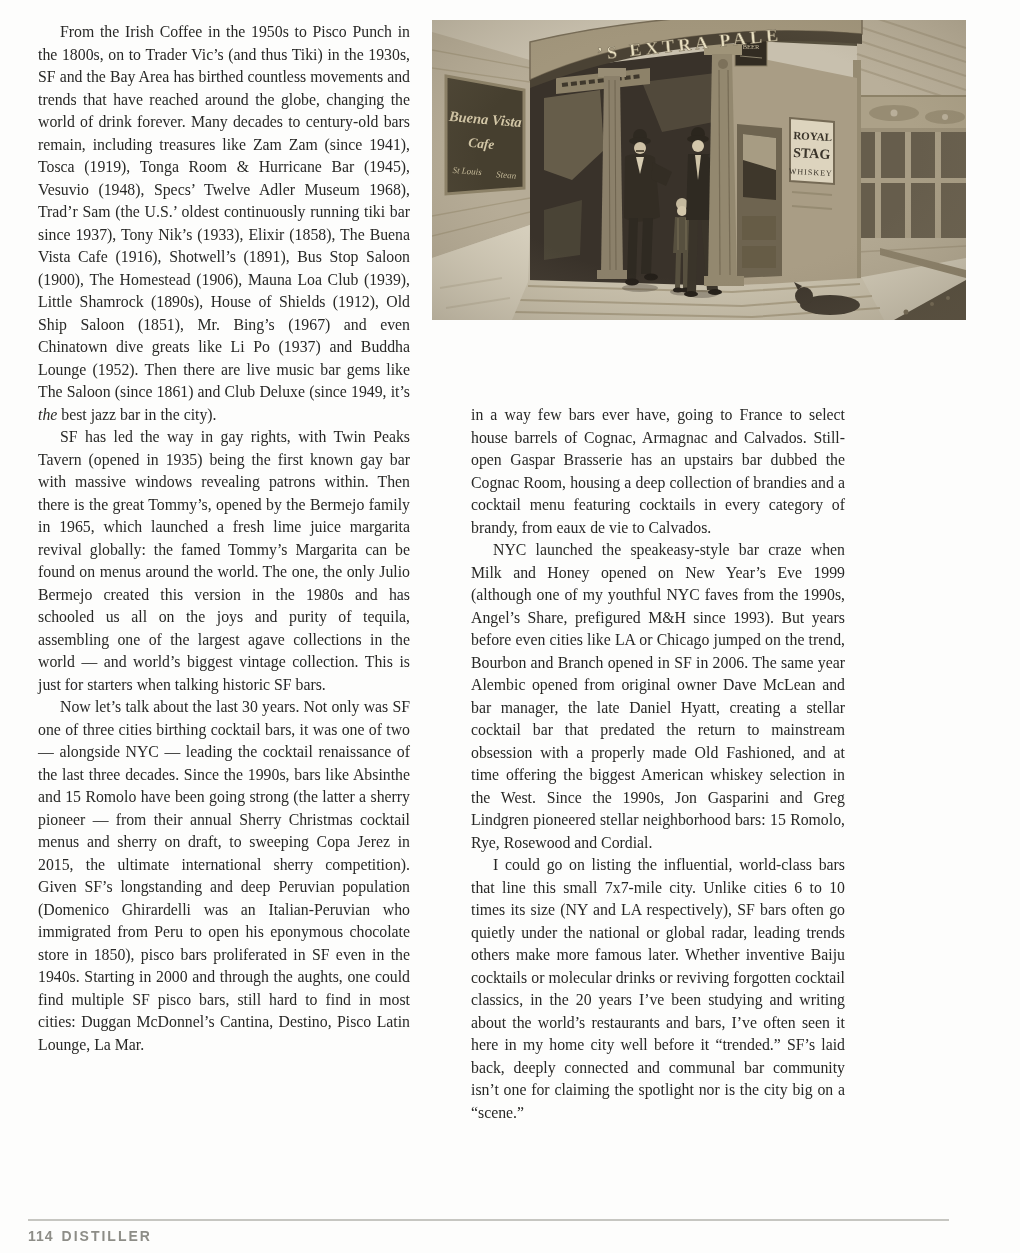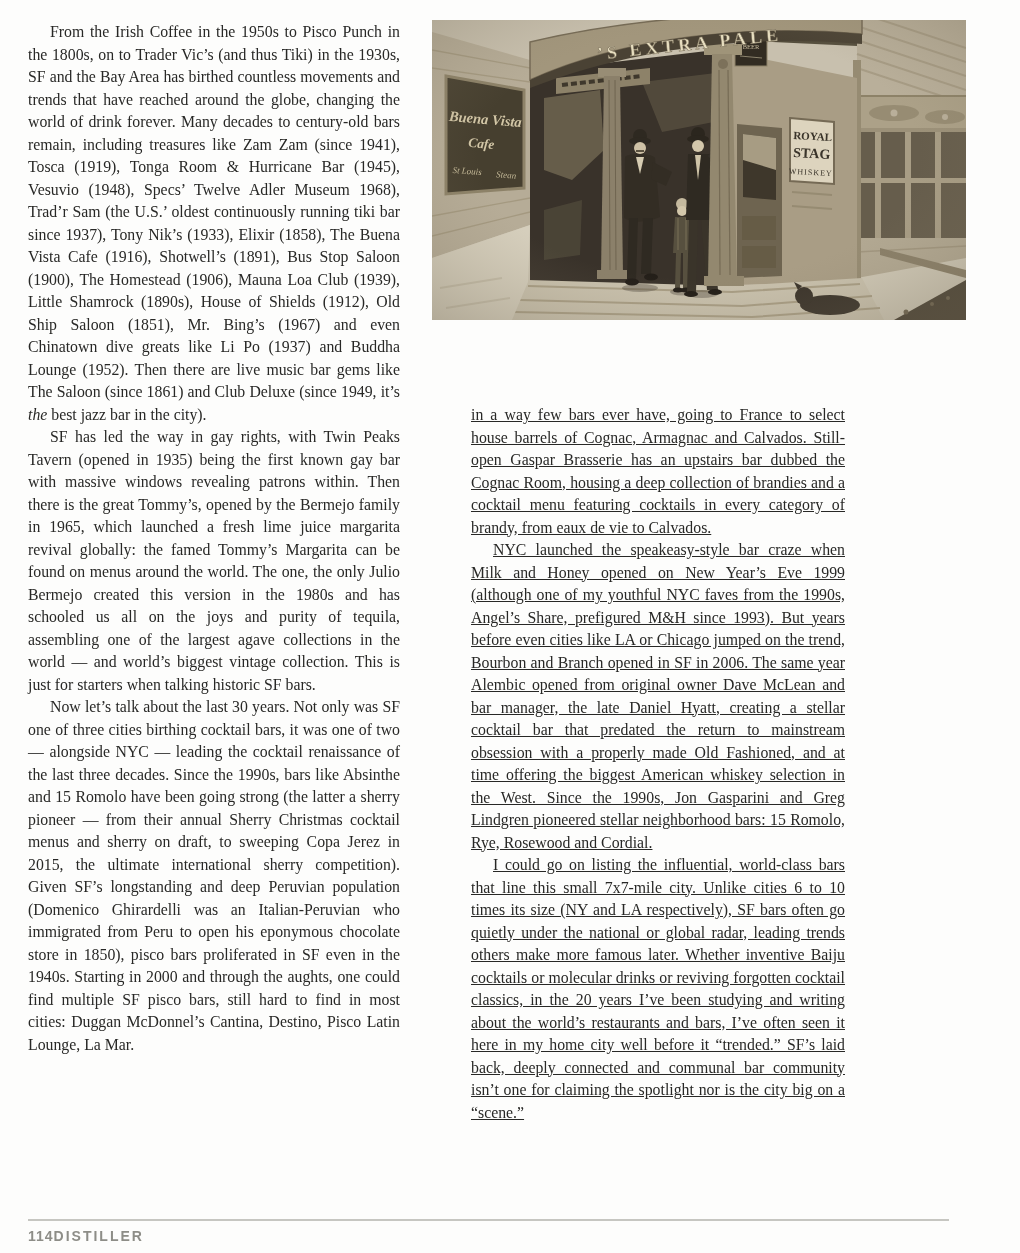--- a/index.html
+++ b/index.html
@@ -3,35 +3,35 @@
 <meta charset="utf-8">
 <style>
   html,body{margin:0;padding:0;}
   body{
     width:1020px;height:1253px;position:relative;overflow:hidden;
     background:#fdfdfc;
     font-family:"Liberation Serif", serif;
   }
   .page{position:absolute;inset:0;}
   .col{position:absolute;color:#282826;font-size:15.8px;line-height:22.5px;}
-  .col-left{left:28px;top:21px;width:372px;}
-  .col-right{left:471px;top:404px;width:374px;text-decoration:underline;}
+  .col-left{left:38px;top:21px;width:372px;}
+  .col-right{left:471px;top:404px;width:374px;}
   .para{margin:0;text-indent:22px;text-align:justify;}
   .para.no-indent{text-indent:0;}
   .em{font-style:italic;}
   .photo{position:absolute;left:432px;top:20px;width:534px;height:300px;margin:0;}
   .photo svg{display:block;width:534px;height:300px;}
   .photo text{font-family:"Liberation Serif", serif;}
   .footer-rule{position:absolute;left:28px;top:1219px;width:921px;height:2px;background:#c6c6c1;}
   .footer-text{
     position:absolute;left:28px;top:1228px;
     font-family:"Liberation Sans", sans-serif;font-weight:700;
     font-size:14px;letter-spacing:2px;color:#8d8d87;
   }
-  .footer-text .pagenum{margin-right:0;letter-spacing:1px;}
+  .footer-text .pagenum{margin-right:8px;letter-spacing:1px;}
 </style>
 </head>
 <body>
 
 <div class="page">
 
   <div class="col col-left">
     <p class="para"><span>From the Irish Coffee in the 1950s to Pisco Punch in the 1800s, on to Trader Vic’s (and thus Tiki) in the 1930s, SF and the Bay Area has birthed countless movements and trends that have reached around the globe, changing the world of drink forever. Many decades to century-old bars remain, including treasures like Zam Zam (since 1941), Tosca (1919), Tonga Room &amp; Hurricane Bar (1945), Vesuvio (1948), Specs’ Twelve Adler Museum 1968), Trad’r Sam (the U.S.’ oldest continuously running tiki bar since 1937), Tony Nik’s (1933), Elixir (1858), The Buena Vista Cafe (1916), Shotwell’s (1891), Bus Stop Saloon (1900), The Homestead (1906), Mauna Loa Club (1939), Little Shamrock (1890s), House of Shields (1912), Old Ship Saloon (1851), Mr. Bing’s (1967) and even Chinatown dive greats like Li Po (1937) and Buddha Lounge (1952). Then there are live music bar gems like The Saloon (since 1861) and Club Deluxe (since 1949, it’s </span><em class="em">the</em><span> best jazz bar in the city).</span></p>
     <p class="para">SF has led the way in gay rights, with Twin Peaks Tavern (opened in 1935) being the first known gay bar with massive windows revealing patrons within. Then there is the great Tommy’s, opened by the Bermejo family in 1965, which launched a fresh lime juice margarita revival globally: the famed Tommy’s Margarita can be found on menus around the world. The one, the only Julio Bermejo created this version in the 1980s and has schooled us all on the joys and purity of tequila, assembling one of the largest agave collections in the world — and world’s biggest vintage collection. This is just for starters when talking historic SF bars.</p>
     <p class="para">Now let’s talk about the last 30 years. Not only was SF one of three cities birthing cocktail bars, it was one of two — alongside NYC — leading the cocktail renaissance of the last three decades. Since the 1990s, bars like Absinthe and 15 Romolo have been going strong (the latter a sherry pioneer — from their annual Sherry Christmas cocktail menus and sherry on draft, to sweeping Copa Jerez in 2015, the ultimate international sherry competition). Given SF’s longstanding and deep Peruvian population (Domenico Ghirardelli was an Italian-Peruvian who immigrated from Peru to open his eponymous chocolate store in 1850), pisco bars proliferated in SF even in the 1940s. Starting in 2000 and through the aughts, one could find multiple SF pisco bars, still hard to find in most cities: Duggan McDonnel’s Cantina, Destino, Pisco Latin Lounge, La Mar.</p>

